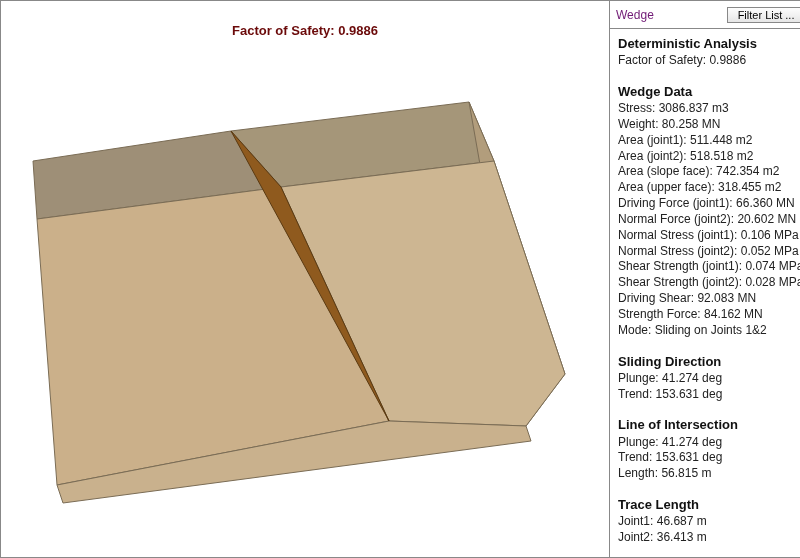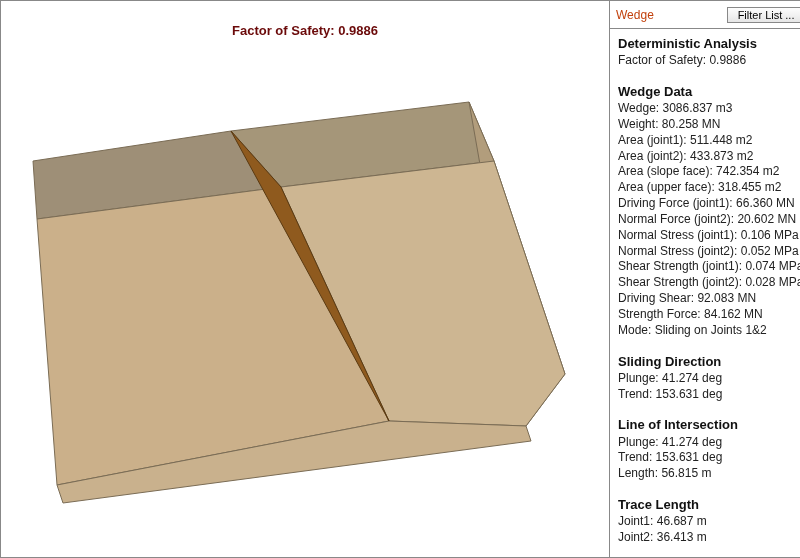--- a/index.html
+++ b/index.html
@@ -58,21 +58,21 @@
     height: 28px;
     display: flex;
     align-items: center;
     gap: 8px;
     padding: 3px 6px;
     border-bottom: 1px solid #888;
     box-sizing: border-box;
   }
   .side-header-label {
     font-size: 12px;
-    color: #c2410c;
+    color: #701a75;
     flex: 0 0 auto;
     margin-right: auto;
   }
   .filter-btn {
     font-size: 11px;
     padding: 1px 10px;
     border: 1px solid #888;
     background: linear-gradient(#fdfdfd,#e6e6e6);
     cursor: pointer;
   }
@@ -136,24 +136,24 @@
       <div class="sec">
         <h4>Deterministic Analysis</h4>
         <div class="row">
           <span>Factor of Safety:</span>
           <span>0.9886</span>
         </div>
       </div>
 
       <div class="sec">
         <h4>Wedge Data</h4>
-        <div class="row"><span>Wedge:</span> <span>3086.837 m3</span></div>
+        <div class="row"><span>Stress:</span> <span>3086.837 m3</span></div>
         <div class="row"><span>Weight:</span> <span>80.258 MN</span></div>
         <div class="row"><span>Area (joint1):</span> <span>511.448 m2</span></div>
-        <div class="row"><span>Area (joint2):</span> <span>433.873 m2</span></div>
+        <div class="row"><span>Area (joint2):</span> <span>518.518 m2</span></div>
         <div class="row"><span>Area (slope face):</span> <span>742.354 m2</span></div>
         <div class="row"><span>Area (upper face):</span> <span>318.455 m2</span></div>
         <div class="row"><span>Driving Force (joint1):</span> <span>66.360 MN</span></div>
         <div class="row"><span>Normal Force (joint2):</span> <span>20.602 MN</span></div>
         <div class="row"><span>Normal Stress (joint1):</span> <span>0.106 MPa</span></div>
         <div class="row"><span>Normal Stress (joint2):</span> <span>0.052 MPa</span></div>
         <div class="row"><span>Shear Strength (joint1):</span> <span>0.074 MPa</span></div>
         <div class="row"><span>Shear Strength (joint2):</span> <span>0.028 MPa</span></div>
         <div class="row"><span>Driving Shear:</span> <span>92.083 MN</span></div>
         <div class="row"><span>Strength Force:</span> <span>84.162 MN</span></div>

